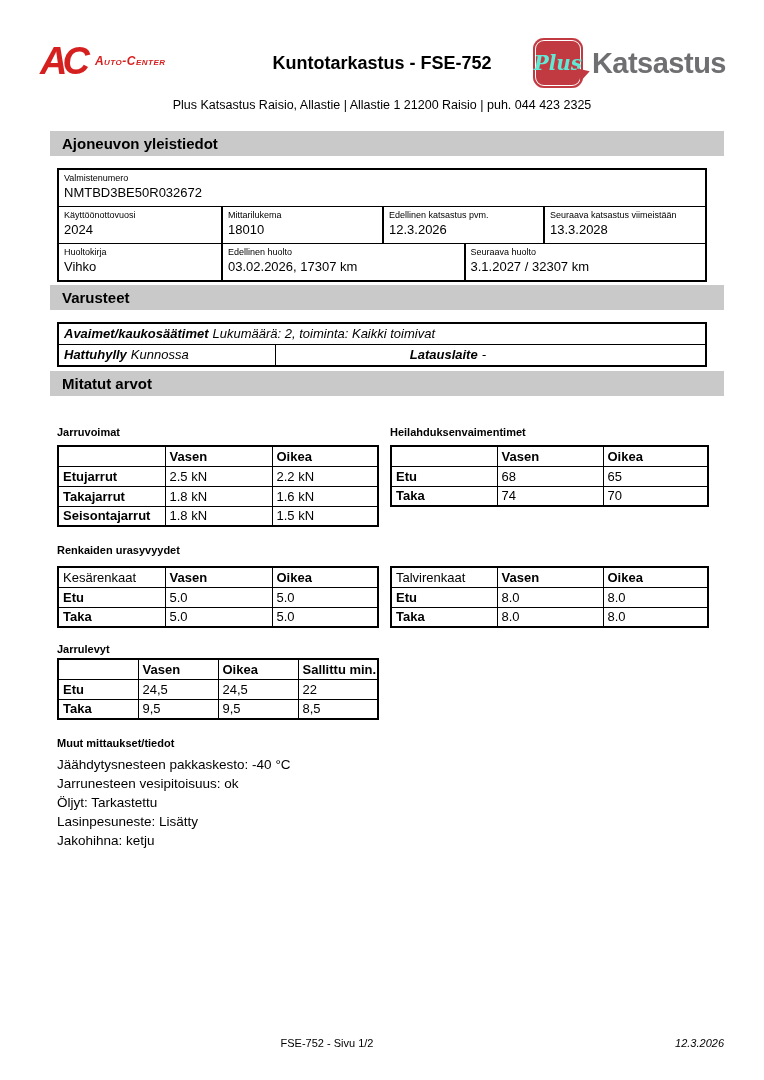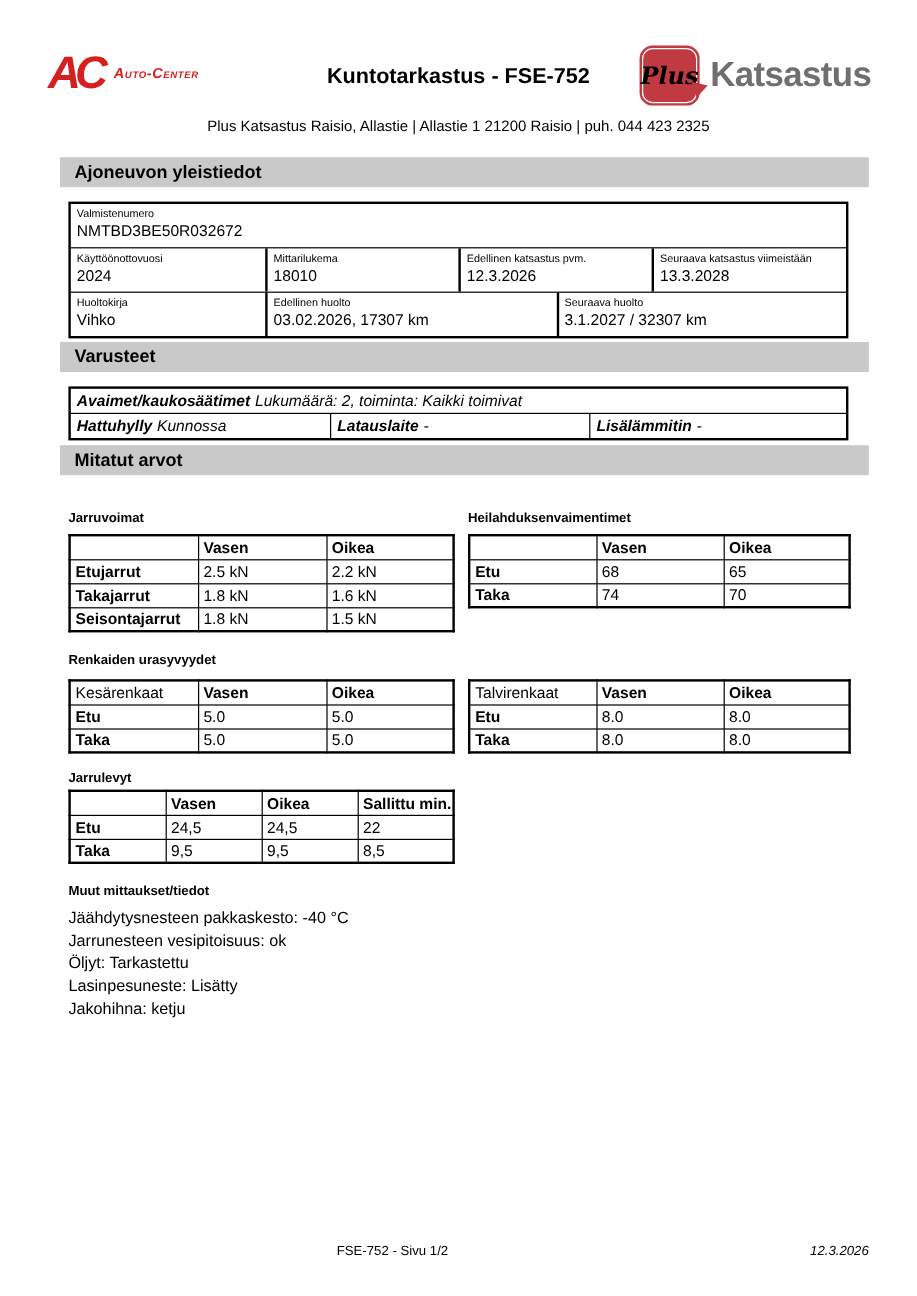--- a/index.html
+++ b/index.html
@@ -14,21 +14,21 @@
   .ac-logo { position:absolute; top:42px; left:40px; display:flex; align-items:center; color:#d6201f; }
   .ac-monogram { font-size:38px; font-weight:bold; font-style:italic; letter-spacing:-5px; line-height:38px; }
   .ac-name { font-size:12px; font-weight:bold; font-style:italic; font-variant:small-caps; margin-left:10px; letter-spacing:0.5px; }
   .doc-title { position:absolute; top:53px; left:0; width:764px; text-align:center; font-size:18px; font-weight:bold; }
   .plus-logo { position:absolute; top:38px; right:38px; display:flex; align-items:center; }
   .plus-badge {
     position:relative; width:50px; height:50px; background:#c23a41; border-radius:11px;
     display:flex; align-items:center; justify-content:center;
     box-shadow:inset 0 0 0 2px #c23a41, inset 0 0 0 3px #ffffff;
   }
-  .plus-badge-text { color:#000000; font-size:20px; font-weight:bold; font-style:italic; font-family:"DejaVu Serif",serif;text-align:center; }
+  .plus-badge-text { color:#5eead4; font-size:20px; font-weight:bold; font-style:italic; font-family:"DejaVu Serif",serif;text-align:center; }
   .plus-tail { position:absolute; right:-7px; bottom:8px; width:0; height:0;
     border-top:7px solid transparent; border-bottom:7px solid transparent; border-left:12px solid #c23a41;
     transform:rotate(-18deg); }
   .plus-name { font-size:29px; font-weight:bold; color:#6f6f72; margin-left:9px; letter-spacing:-0.5px; }
   .address { position:absolute; top:98px; left:0; width:764px; text-align:center; font-size:12.5px; }
 
   
   .secbar { position:absolute; left:50px; width:674px; height:25px; background:#c9c9c9;
     font-size:15px; font-weight:bold; line-height:25px; padding-left:12px; }
 
@@ -39,21 +39,21 @@
   .vcell { padding:2px 5px 3px 5px; height:36px; }
   .vcell + .vcell { border-left:2px solid #000000; }
   .flabel { font-size:9px; line-height:12px; display:block; }
   .fvalue { font-size:13px; line-height:17px; display:block; white-space:nowrap; }
 
   
   .etable { position:absolute; left:57px; top:322px; width:650px; border:2px solid #000; }
   .erow { display:flex;font-style:italic; }
   .erow + .erow { border-top:1px solid #000; }
   .ecell { padding:2px 5px; height:20px; font-size:13px; line-height:16px; white-space:nowrap; overflow:hidden; }
-  .ecell + .ecell { border-left:1px solid #000; }
+  .ecell + .ecell { border-left:1px solid #000;text-align:right; }
   .elabel { font-weight:bold; margin-right:4px; }
 
   
   .caption { position:absolute; font-size:11px; font-weight:bold; }
   table.mtable { position:absolute; border-collapse:collapse; table-layout:fixed; }
   table.mtable th, table.mtable td {
     border:1px solid #000; font-size:13px; text-align:left; padding:1px 4px; height:20px;
     font-weight:normal; white-space:nowrap; overflow:hidden;margin-left:46px;
   }
   table.mtable th.b { font-weight:bold; }
@@ -140,23 +140,20 @@
         <span class="elabel">Avaimet/kaukosäätimet</span><span>Lukumäärä: 2, toiminta: Kaikki toimivat</span>
       </div>
     </div>
     <div class="erow">
       <div class="ecell" style="width:216px;">
         <span class="elabel">Hattuhylly</span><span>Kunnossa</span>
       </div>
       <div class="ecell" style="width:216px;">
         <span class="elabel">Latauslaite</span><span>-</span>
       </div>
-      <div class="ecell" style="width:214px;">
-        <span class="elabel">Lisälämmitin</span><span>-</span>
-      </div>
     </div>
   </div>
 
   <div class="secbar" style="top:371px;">Mitatut arvot</div>
 
   <div class="caption" style="top:426px; left:57px;">Jarruvoimat</div>
   <table class="mtable" style="top:445px; left:57px; width:320px;">
     <colgroup>
         <col style="width:107px">
         <col style="width:107px">

